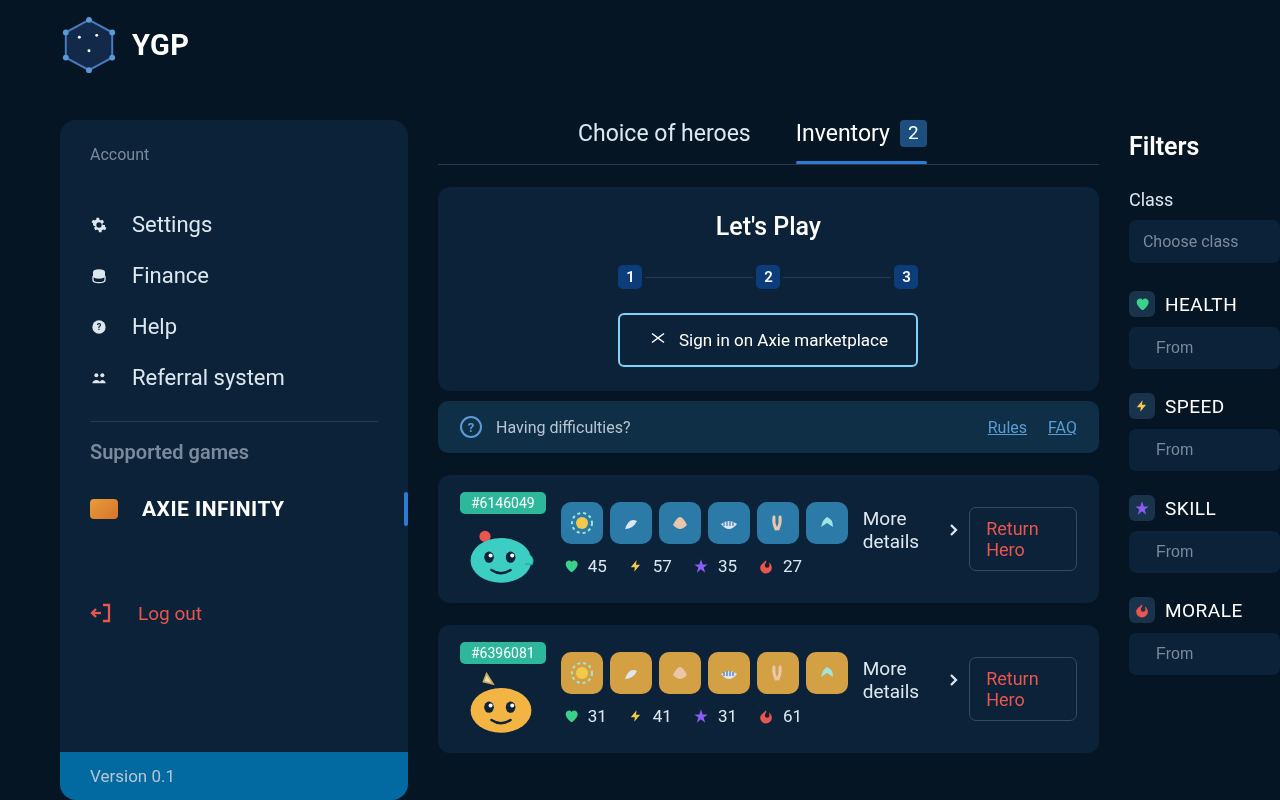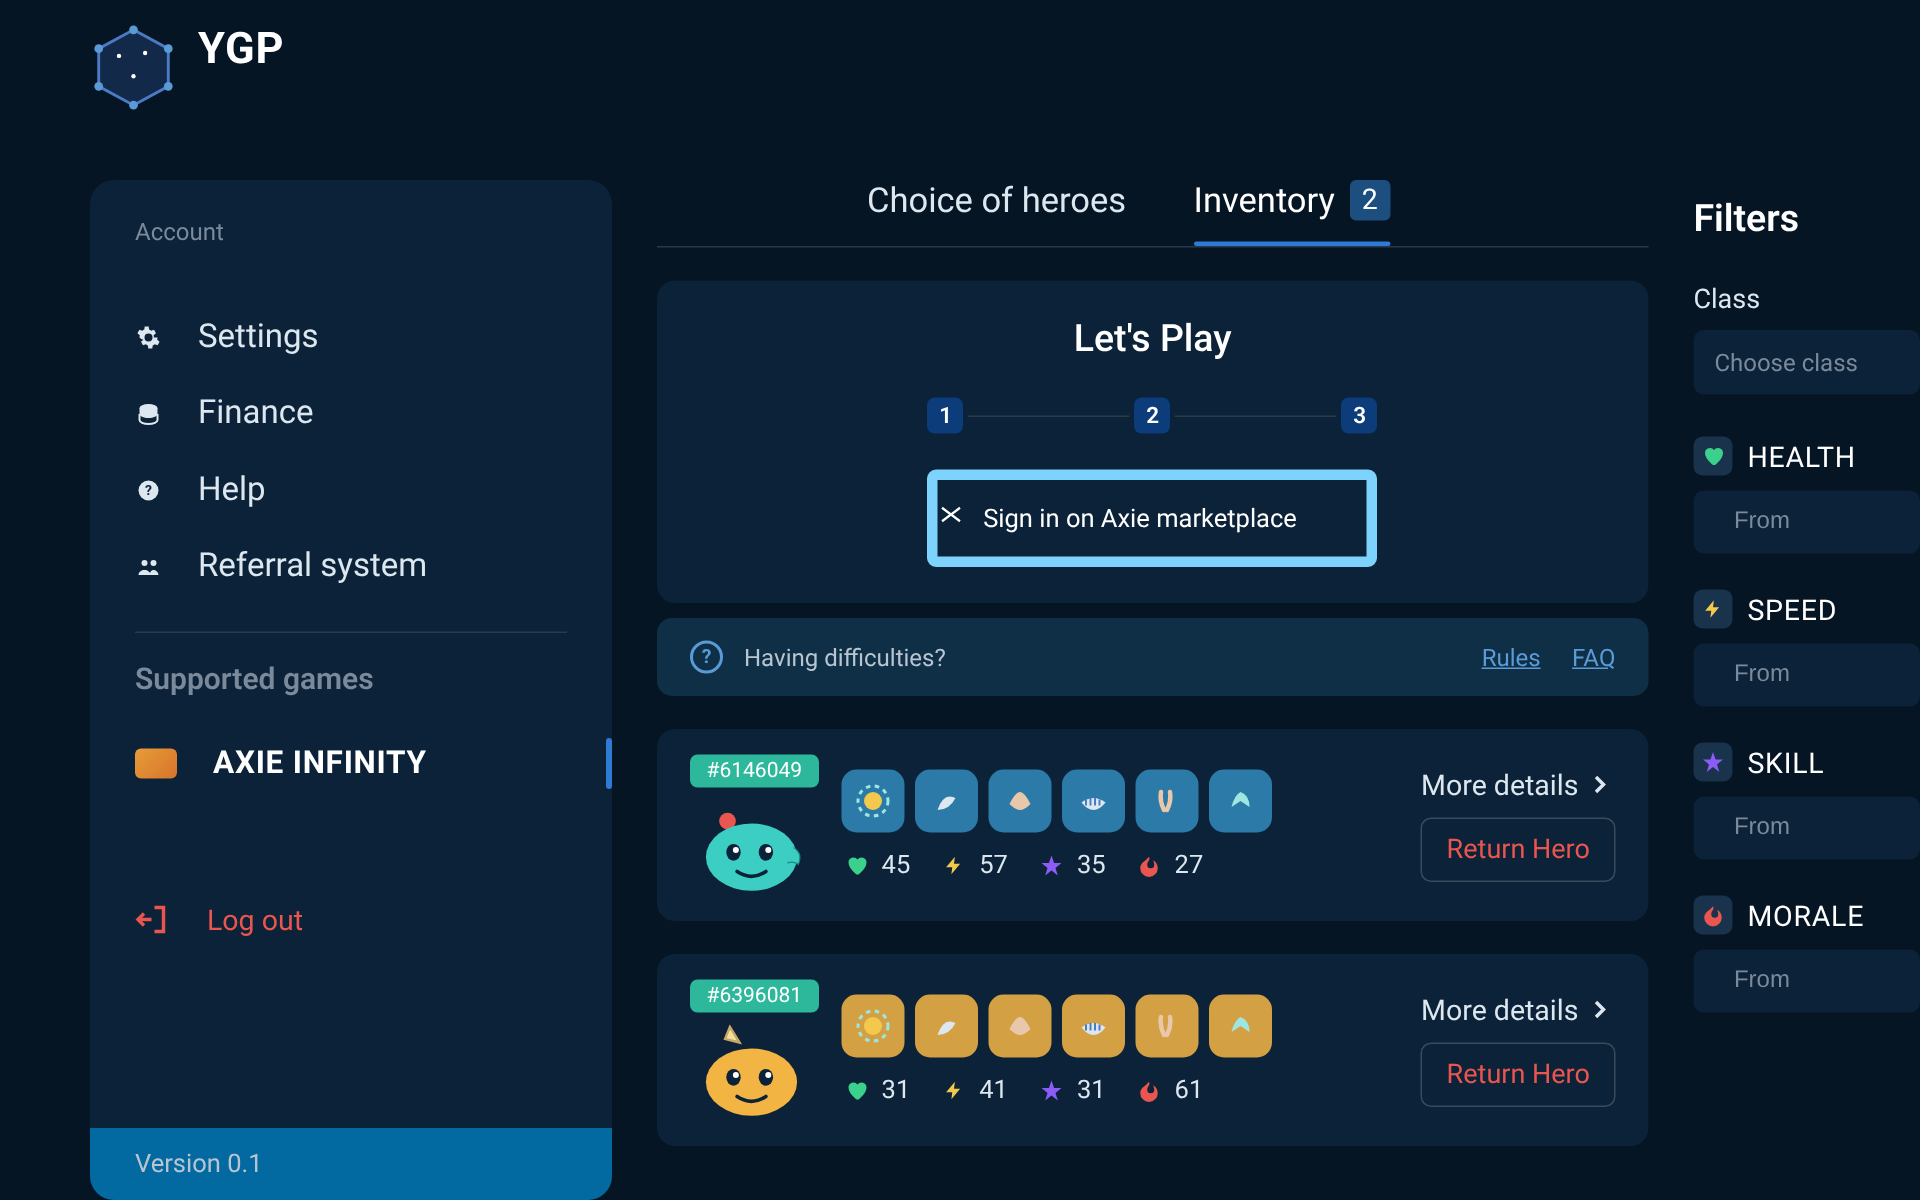--- a/index.html
+++ b/index.html
@@ -1,18 +1,18 @@
 <!DOCTYPE html>
 <html><head>
 <meta charset="utf-8">
 <style>
 *{box-sizing:border-box;margin:0;padding:0}
 body{width:1280px;height:800px;background:#061524;font-family:-apple-system,BlinkMacSystemFont,"Segoe UI",Roboto,sans-serif;color:#fff;overflow:hidden}
 .header{height:90px;display:flex;align-items:center;padding:0 60px}
-.logo{display:flex;align-items:flex-start;gap:14px}
+.logo{display:flex;align-items:center;gap:14px}
 .logo-hex{width:58px;height:58px;position:relative}
 .logo-hex svg{width:100%;height:100%}
 .logo-text{font-size:29px;font-weight:700;letter-spacing:.5px}
 .main{display:flex;padding:30px 0 0 60px;height:710px;gap:30px}
 .sidebar{width:348px;background:#0B2239;border-radius:16px;padding:25px 0 0;display:flex;flex-direction:column;position:relative}
 .account-label{color:#7A8A9A;font-size:16px;padding:0 30px 35px}
 .nav-list{padding:0 30px}
 .nav-item{display:flex;align-items:center;gap:24px;padding:13px 0;cursor:pointer}
 .nav-icon{width:18px;height:18px;display:flex;align-items:center;justify-content:center;color:#DDE7F0}
 .nav-label{font-size:22px;color:#DDE7F0}
@@ -31,39 +31,39 @@
 .tabs{display:flex;gap:45px;border-bottom:1px solid #2A3A4A;padding:0 10px 1px 140px}
 .tab{font-size:23px;color:#DDE7F0;padding:0 0 16px;cursor:pointer;display:flex;gap:10px;position:relative}
 .tab.active{color:#fff}
 .tab.active::after{content:"";position:absolute;left:0;right:0;bottom:-1px;height:3px;background:#2E7BD6;border-radius:2px}
 .tab-badge{background:#1C4F7F;color:#fff;padding:1px 8px;border-radius:4px;font-size:19px}
 .play-card{background:#0B2239;border-radius:12px;margin-top:22px;padding:25px 30px 24px}
 .play-title{text-align:center;font-size:25px;font-weight:500;margin-bottom:24px}
 .stepper{display:flex;align-items:center;justify-content:center;gap:3px;margin-bottom:24px}
 .step{width:24px;height:24px;background:#0C3C7A;border-radius:5px;display:flex;align-items:center;justify-content:center;font-size:15px;font-weight:600}
 .step-line{width:108px;height:1px;background:#2A3A4A}
-.signin-btn{display:flex;align-items:center;gap:12px;border:7px solid #7dd3fc;border-radius:6px;padding:14px 0;width:300px;margin:0 auto;cursor:pointer;font-size:17px}
+.signin-btn{display:flex;align-items:center;justify-content:center;gap:12px;border:2px solid #7dd3fc;border-radius:6px;padding:14px 0;width:300px;margin:0 auto;cursor:pointer;font-size:17px}
 .diff-bar{background:#0F2F47;border-radius:10px;margin-top:10px;padding:15px 22px;display:flex;align-items:center;gap:14px}
 .diff-icon{width:22px;height:22px;border:2px solid #5A9BD5;border-radius:50%;display:flex;align-items:center;justify-content:center;color:#5A9BD5;font-size:13px;font-weight:700}
 .diff-text{color:#B8C5D1;font-size:16px;flex:1}
 .diff-link{color:#5A9BD5;font-size:16px;text-decoration:underline;cursor:pointer;margin-left:7px}
 .hero-card{background:#0B2239;border-radius:12px;margin-top:22px;padding:17px 22px;display:flex;align-items:center;gap:15px}
 .hero-left{display:flex;flex-direction:column;align-items:flex-start;gap:8px}
 .hero-id{background:#2DB89B;color:#fff;padding:3px 11px;border-radius:5px;font-size:14px;font-weight:400}
 .hero-img{width:82px;height:64px;border-radius:8px;display:flex;align-items:center;justify-content:center}
 .hero-center{flex:1}
 .trait-row{display:flex;gap:7px;margin-bottom:12px}
 .trait{width:42px;height:42px;border-radius:10px;display:flex;align-items:center;justify-content:center}
 .trait.blue{background:#2B7AA8}
 .trait.orange{background:#D4A044}
 .stat-row{display:flex;gap:19px}
 .stat{display:flex;align-items:center;gap:7px}
 .stat-icon{width:20px;height:20px;border-radius:50%;display:flex;align-items:center;justify-content:center;font-size:13px}
 .stat-val{font-size:17px;color:#DDE7F0}
-.hero-right{display:flex;flex-direction:column;gap:10px;align-items:flex-start}
+.hero-right{display:flex;flex-direction:row;gap:10px;align-items:flex-start}
 .more-link{display:flex;align-items:center;gap:10px;cursor:pointer;font-size:19px;color:#DDE7F0}
 .return-btn{border:1px solid #3A4A5A;border-radius:7px;padding:10px 16px;color:#E8564F;font-size:18px;cursor:pointer}
 .filters{width:160px;padding-top:12px}
 .filters-title{font-size:25px;font-weight:600;margin-bottom:28px}
 .filter-label{font-size:18px;color:#DDE7F0;margin-bottom:10px}
 .filter-select{background:#0B2239;border-radius:7px;padding:12px 14px;color:#7A8A9A;font-size:16px;margin-bottom:28px;cursor:pointer}
 .filter-stat{display:flex;align-items:center;gap:10px;margin-bottom:10px}
 .filter-stat-icon{width:26px;height:26px;border-radius:6px;background:#18334B;display:flex;align-items:center;justify-content:center;font-size:15px}
 .filter-stat-label{font-size:19px;letter-spacing:.5px}
 .filter-input{background:#0B2239;border:none;border-radius:7px;padding:12px 27px;color:#7A8A9A;font-size:16px;margin-bottom:24px;width:100%}

